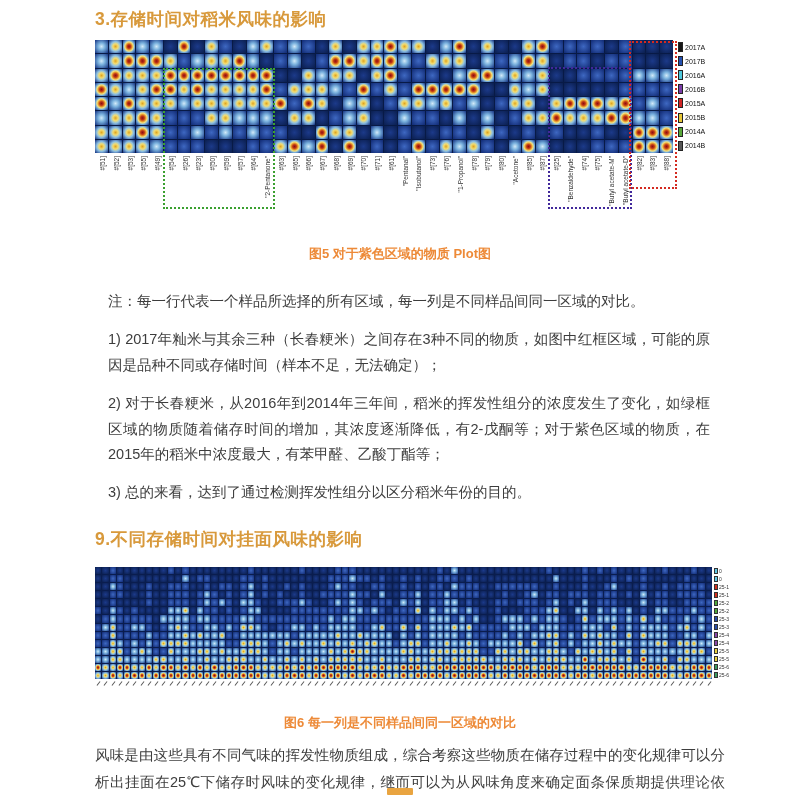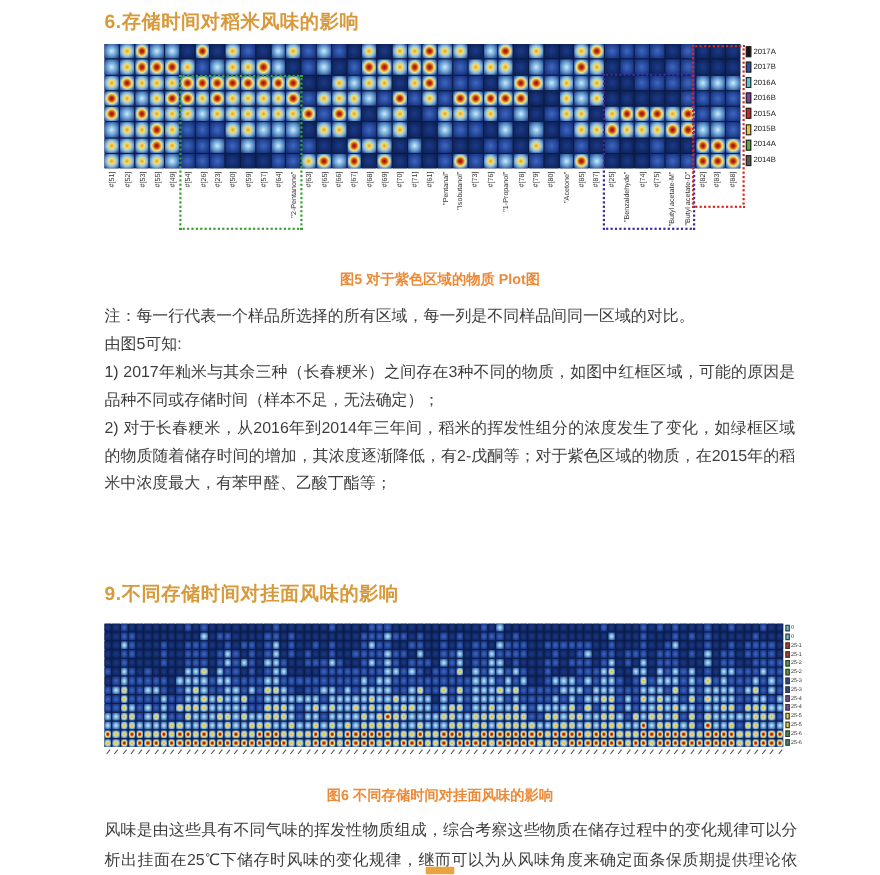--- a/index.html
+++ b/index.html
@@ -2,21 +2,21 @@
 <html><head>
 <meta charset="utf-8">
 <style>
   *{margin:0;padding:0;box-sizing:border-box}
   html,body{width:800px;height:795px}
   body{background:#ffffff;font-family:"Liberation Sans",sans-serif;position:relative;overflow:hidden}
   .abs{position:absolute}
   .sec-heading{font-size:17.5px;font-weight:bold;color:#D8993B;letter-spacing:0.5px}
   .caption{width:800px;text-align:center;font-size:13px;font-weight:bold;color:#ED8A38}
   .bodytext{font-size:14.5px;color:#3D3D3D;line-height:25.4px;text-align:justify}
-  .bodytext div{margin:0}
+  .bodytext div{margin:13px}
   .grid5{left:95px;top:40px;width:578px;height:113px;display:grid;
          grid-template-columns:repeat(42,1fr);grid-template-rows:repeat(8,1fr);
          gap:1px;background:#081a46}
   .grid6{left:95px;top:567px;width:617px;height:112px;display:grid;
          grid-template-columns:repeat(85,1fr);grid-template-rows:repeat(14,1fr);
          gap:1px;background:#0a1d4e}
   .hm-cell{min-width:0;min-height:0}
   .vlabel{position:absolute;top:0;transform-origin:0 0;
           transform:rotate(-90deg) translateX(-100%);
           font-size:6.5px;color:#333;white-space:nowrap;line-height:7px}
@@ -26,21 +26,21 @@
   .rowlab6{position:absolute;left:0;display:flex;align-items:center;gap:1px;height:8px}
   .rowlab6 .sq{width:4px;height:6px;border:0.5px solid #333;flex:none}
   .rowlab6 .tx{font-size:5px;color:#333;white-space:nowrap}
   .dotbox{position:absolute;border:2.5px dotted #000}
   .tick{position:absolute;width:1px;height:5px;background:#555;transform:rotate(38deg)}
   .endbar{position:absolute;left:387px;top:788px;width:26px;height:7px;background:#E9A440;border-radius:1px}
 </style>
 </head>
 <body>
 
-<h2 class="abs sec-heading" style="left:95px;top:7px">6.存储时间对稻米风味的影响</h2>
+<h2 class="abs sec-heading" style="left:95px;top:7px">3.存储时间对稻米风味的影响</h2>
 
 <div class="abs grid5" id="fig5-grid">
     <div class="hm-cell" style="background: radial-gradient(rgb(210, 234, 248) 0%, rgb(120, 176, 221) 38%, rgb(27, 58, 136) 95%);"></div>
     <div class="hm-cell" style="background: radial-gradient(rgb(224, 165, 30) 0%, rgb(242, 221, 116) 28%, rgb(142, 194, 228) 52%, rgb(27, 58, 136) 95%);"></div>
     <div class="hm-cell" style="background: radial-gradient(rgb(140, 15, 15) 0%, rgb(192, 53, 21) 20%, rgb(232, 156, 42) 36%, rgb(240, 228, 136) 50%, rgb(116, 170, 216) 66%, rgb(27, 58, 136) 95%);"></div>
     <div class="hm-cell" style="background: radial-gradient(rgb(210, 234, 248) 0%, rgb(120, 176, 221) 38%, rgb(27, 58, 136) 95%);"></div>
     <div class="hm-cell" style="background: radial-gradient(rgb(210, 234, 248) 0%, rgb(120, 176, 221) 38%, rgb(27, 58, 136) 95%);"></div>
     <div class="hm-cell" style="background: radial-gradient(rgb(28, 58, 138) 0%, rgb(12, 33, 84) 90%);"></div>
     <div class="hm-cell" style="background: radial-gradient(rgb(140, 15, 15) 0%, rgb(192, 53, 21) 20%, rgb(232, 156, 42) 36%, rgb(240, 228, 136) 50%, rgb(116, 170, 216) 66%, rgb(27, 58, 136) 95%);"></div>
     <div class="hm-cell" style="background: radial-gradient(rgb(28, 58, 138) 0%, rgb(12, 33, 84) 90%);"></div>
@@ -455,23 +455,23 @@
   </div>
 
 <div class="abs dotbox" id="box-green" style="left: 163px; top: 68px; width: 112px; height: 141px; border-color: rgb(58, 160, 47);"></div>
 <div class="abs dotbox" id="box-purple" style="left: 548px; top: 67px; width: 84px; height: 142px; border-color: rgb(65, 40, 155);"></div>
 <div class="abs dotbox" id="box-red" style="left: 629px; top: 41px; width: 48px; height: 148px; border-color: rgb(212, 42, 32);"></div>
 
 <div class="abs caption" style="top:245px">图5 对于紫色区域的物质 Plot图</div>
 
 <div class="abs bodytext" style="left:95px;top:276px;width:628px">
   <div>注：每一行代表一个样品所选择的所有区域，每一列是不同样品间同一区域的对比。</div>
-  <div>由图5可知:</div>
   <div>1) 2017年籼米与其余三种（长春粳米）之间存在3种不同的物质，如图中红框区域，可能的原因是品种不同或存储时间（样本不足，无法确定）；</div>
   <div>2) 对于长春粳米，从2016年到2014年三年间，稻米的挥发性组分的浓度发生了变化，如绿框区域的物质随着储存时间的增加，其浓度逐渐降低，有2-戊酮等；对于紫色区域的物质，在2015年的稻米中浓度最大，有苯甲醛、乙酸丁酯等；</div>
+  <div>3) 总的来看，达到了通过检测挥发性组分以区分稻米年份的目的。</div>
 </div>
 
 <h2 class="abs sec-heading" style="left:95px;top:527px">9.不同存储时间对挂面风味的影响</h2>
 
 <div class="abs grid6" id="fig6-grid">
     <div class="hm-cell" style="background: radial-gradient(rgb(28, 58, 138) 0%, rgb(12, 33, 84) 90%);"></div>
     <div class="hm-cell" style="background: radial-gradient(rgb(28, 58, 138) 0%, rgb(12, 33, 84) 90%);"></div>
     <div class="hm-cell" style="background: radial-gradient(rgb(62, 104, 194) 0%, rgb(20, 47, 122) 90%);"></div>
     <div class="hm-cell" style="background: radial-gradient(rgb(28, 58, 138) 0%, rgb(12, 33, 84) 90%);"></div>
     <div class="hm-cell" style="background: radial-gradient(rgb(28, 58, 138) 0%, rgb(12, 33, 84) 90%);"></div>
@@ -1802,17 +1802,17 @@
     <div class="rowlab6" style="top: 96px;">
       <span class="sq" style="background: rgb(62, 154, 96);"></span>
       <span class="tx">25-6</span>
     </div>
     <div class="rowlab6" style="top: 104px;">
       <span class="sq" style="background: rgb(62, 154, 96);"></span>
       <span class="tx">25-6</span>
     </div>
   </div>
 
-<div class="abs caption" style="top:714px">图6 不同存储时间对挂面风味的影响</div>
+<div class="abs caption" style="top:714px">图6 每一列是不同样品间同一区域的对比</div>
 
 <div class="abs bodytext" style="left:95px;top:742px;width:630px;line-height:27px">风味是由这些具有不同气味的挥发性物质组成，综合考察这些物质在储存过程中的变化规律可以分析出挂面在25℃下储存时风味的变化规律，继而可以为从风味角度来确定面条保质期提供理论依据。</div>
 
 <div class="endbar"></div>
 
 </body></html>

